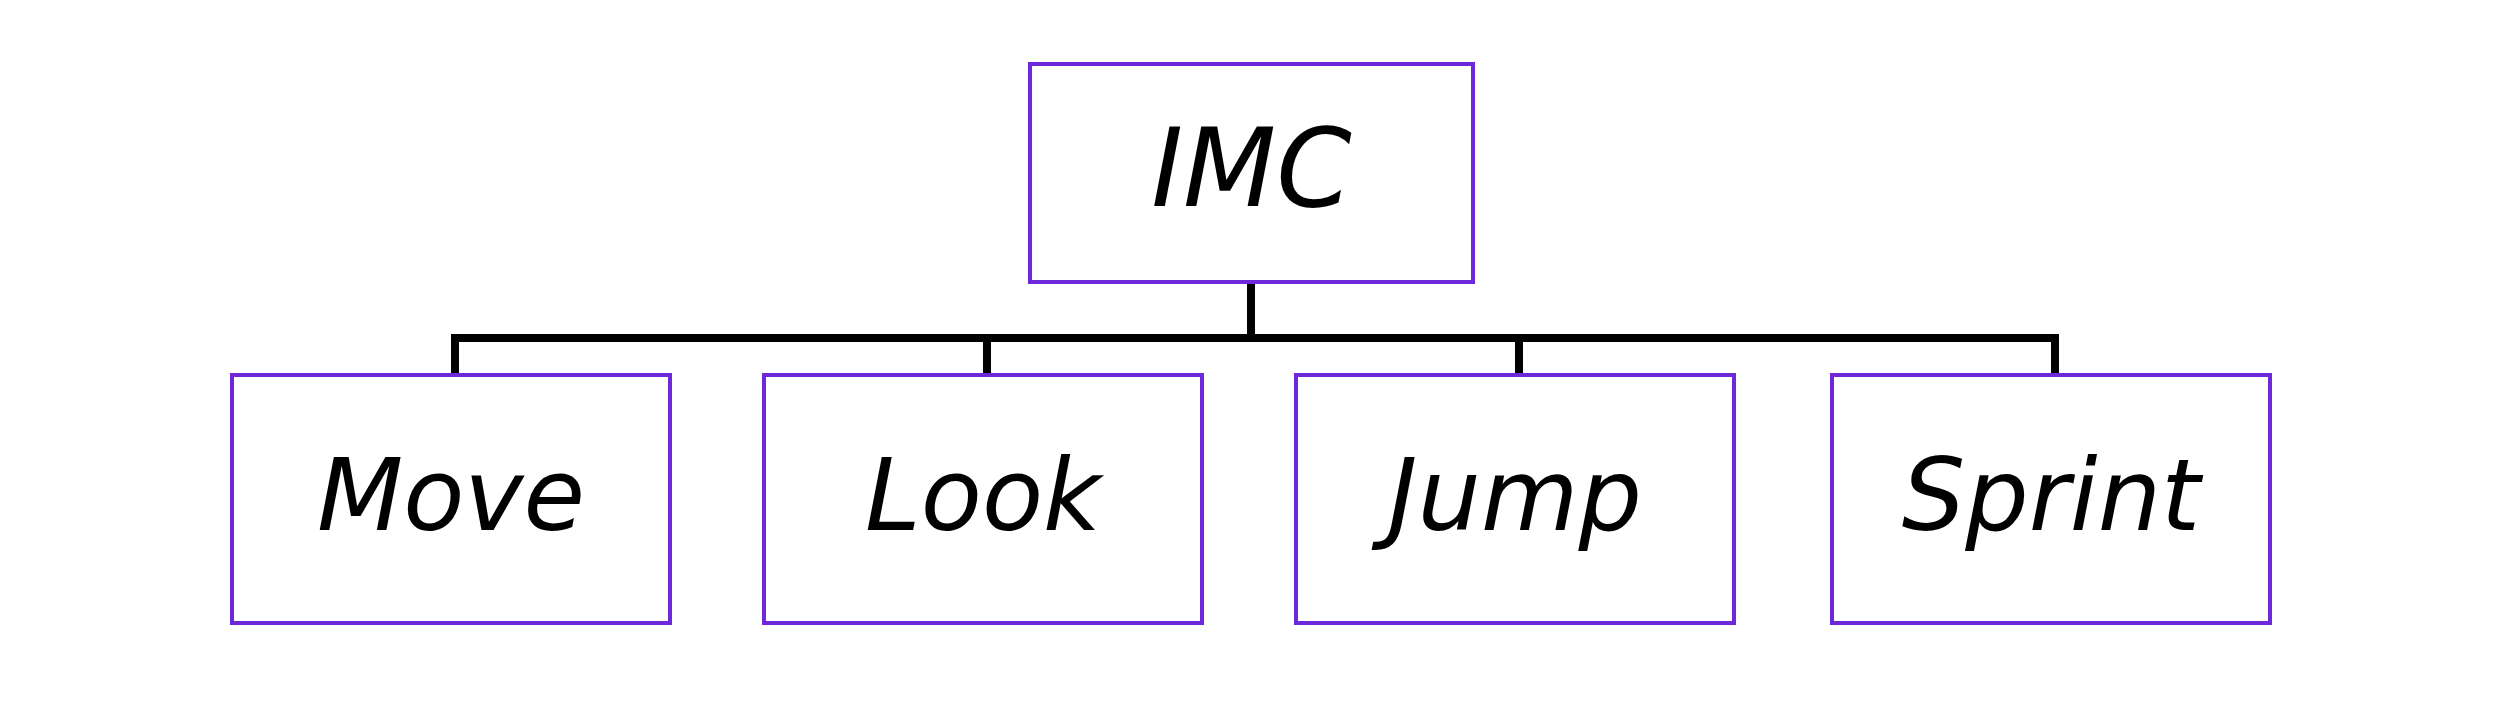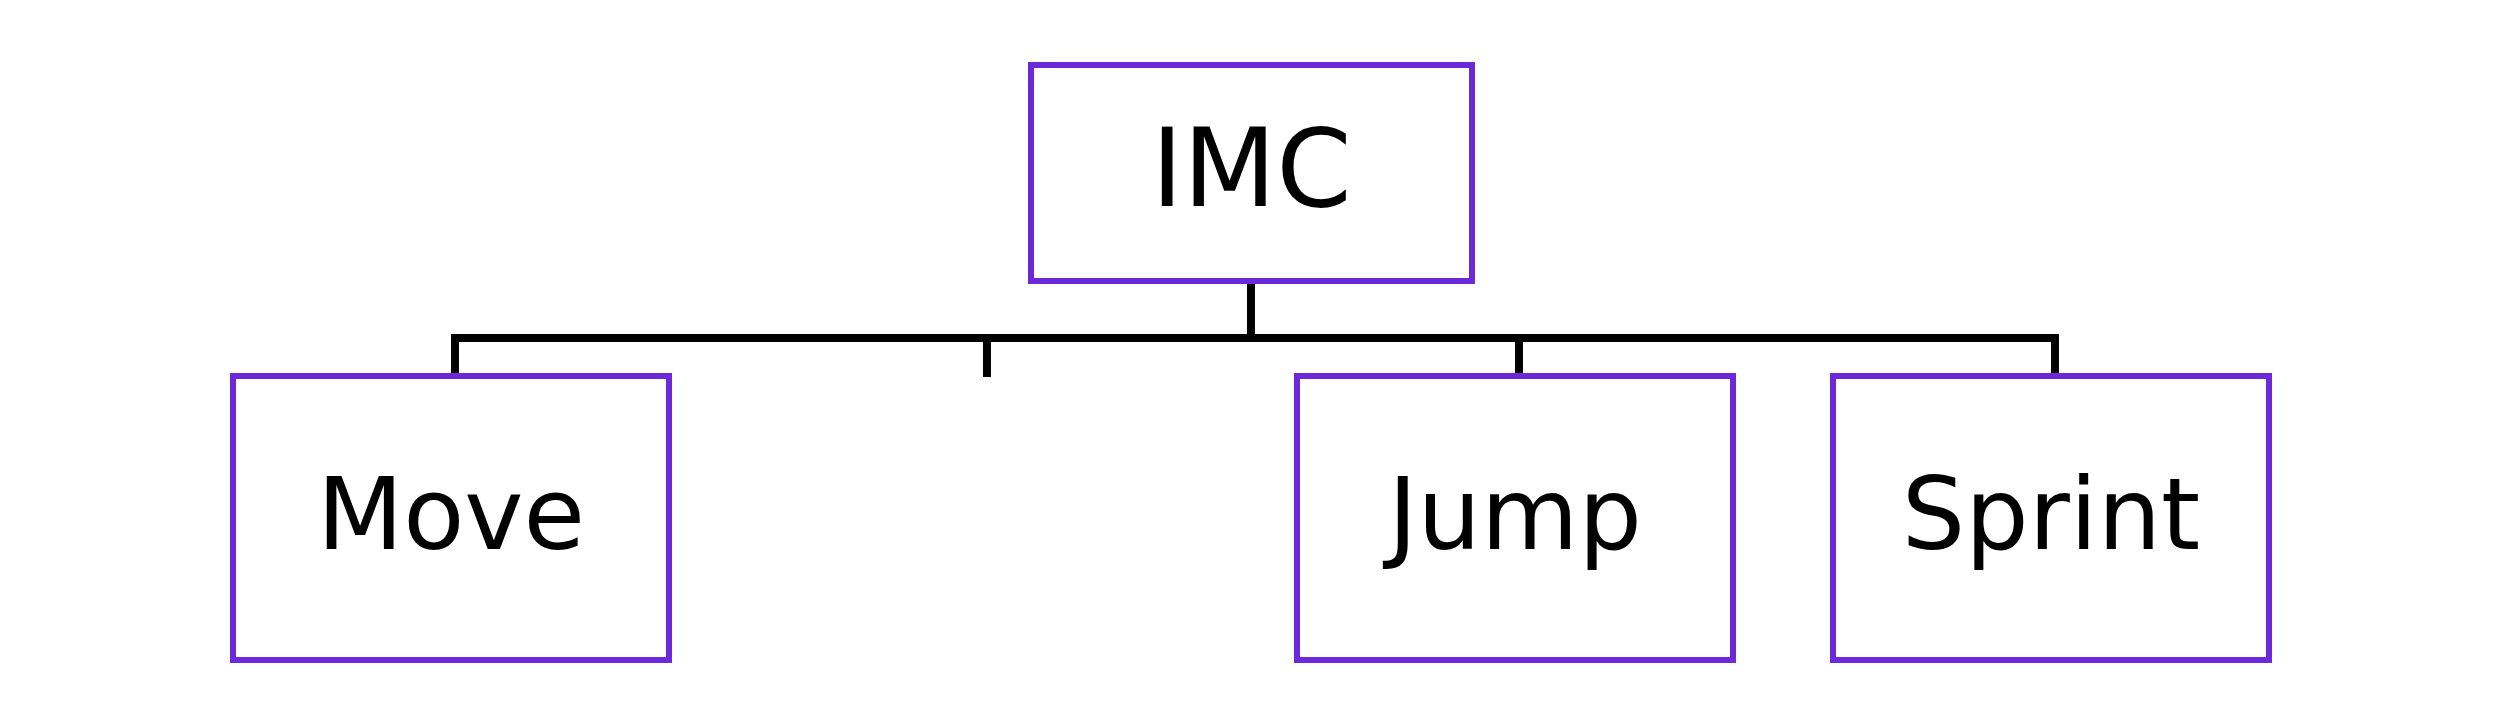--- a/index.html
+++ b/index.html
@@ -15,24 +15,25 @@
     position: relative;
     width: 2502px;
     height: 702px;
     background: #ffffff;
     overflow: hidden;
   }
   .node-box {
     position: absolute;
     box-sizing: border-box;
     background: #ffffff;
-    border: 6px solid #6d28d9;
+    border: 4px solid #6d28d9;
     display: flex;
     align-items: center;
     justify-content: center;
+    font-style: italic;
   }
   .node-label {
     font-family: "DejaVu Sans", "Liberation Sans", sans-serif;
     color: #000000;
     font-weight: 400;
     line-height: 1;
     white-space: nowrap;
     letter-spacing: 0px;
   }
   #node-root {
@@ -42,21 +43,21 @@
     height: 222px;
   }
   #node-root .node-label {
     font-size: 108px;
     position: relative;
     top: -4px;
   }
   .node-child {
     top: 373px;
     width: 442px;
-    height: 290px;
+    height: 252px;
   }
   .node-child .node-label {
     font-size: 100px;
     position: relative;
     top: -3px;
   }
   #node-move   { left: 230px; }
   #node-look   { left: 762px; }
   #node-jump   { left: 1294px; }
   #node-sprint { left: 1830px; }
@@ -105,20 +106,23 @@
   <div class="edge edge-v edge-drop" id="edge-drop-look"></div>
 
   <div class="edge edge-v edge-drop" id="edge-drop-jump"></div>
 
   <div class="edge edge-v edge-drop" id="edge-drop-sprint"></div>
 
   <div class="node-box node-child" id="node-move">
     <span class="node-label">Move</span>
   </div>
 
+  <div class="node-box node-child" id="node-look">
+    <span class="node-label">Look</span>
+  </div>
 
   <div class="node-box node-child" id="node-sprint">
     <span class="node-label">Sprint</span>
   </div>
 
   <div class="node-box node-child" id="node-jump">
     <span class="node-label">Jump</span>
   </div>
 
 </div>

